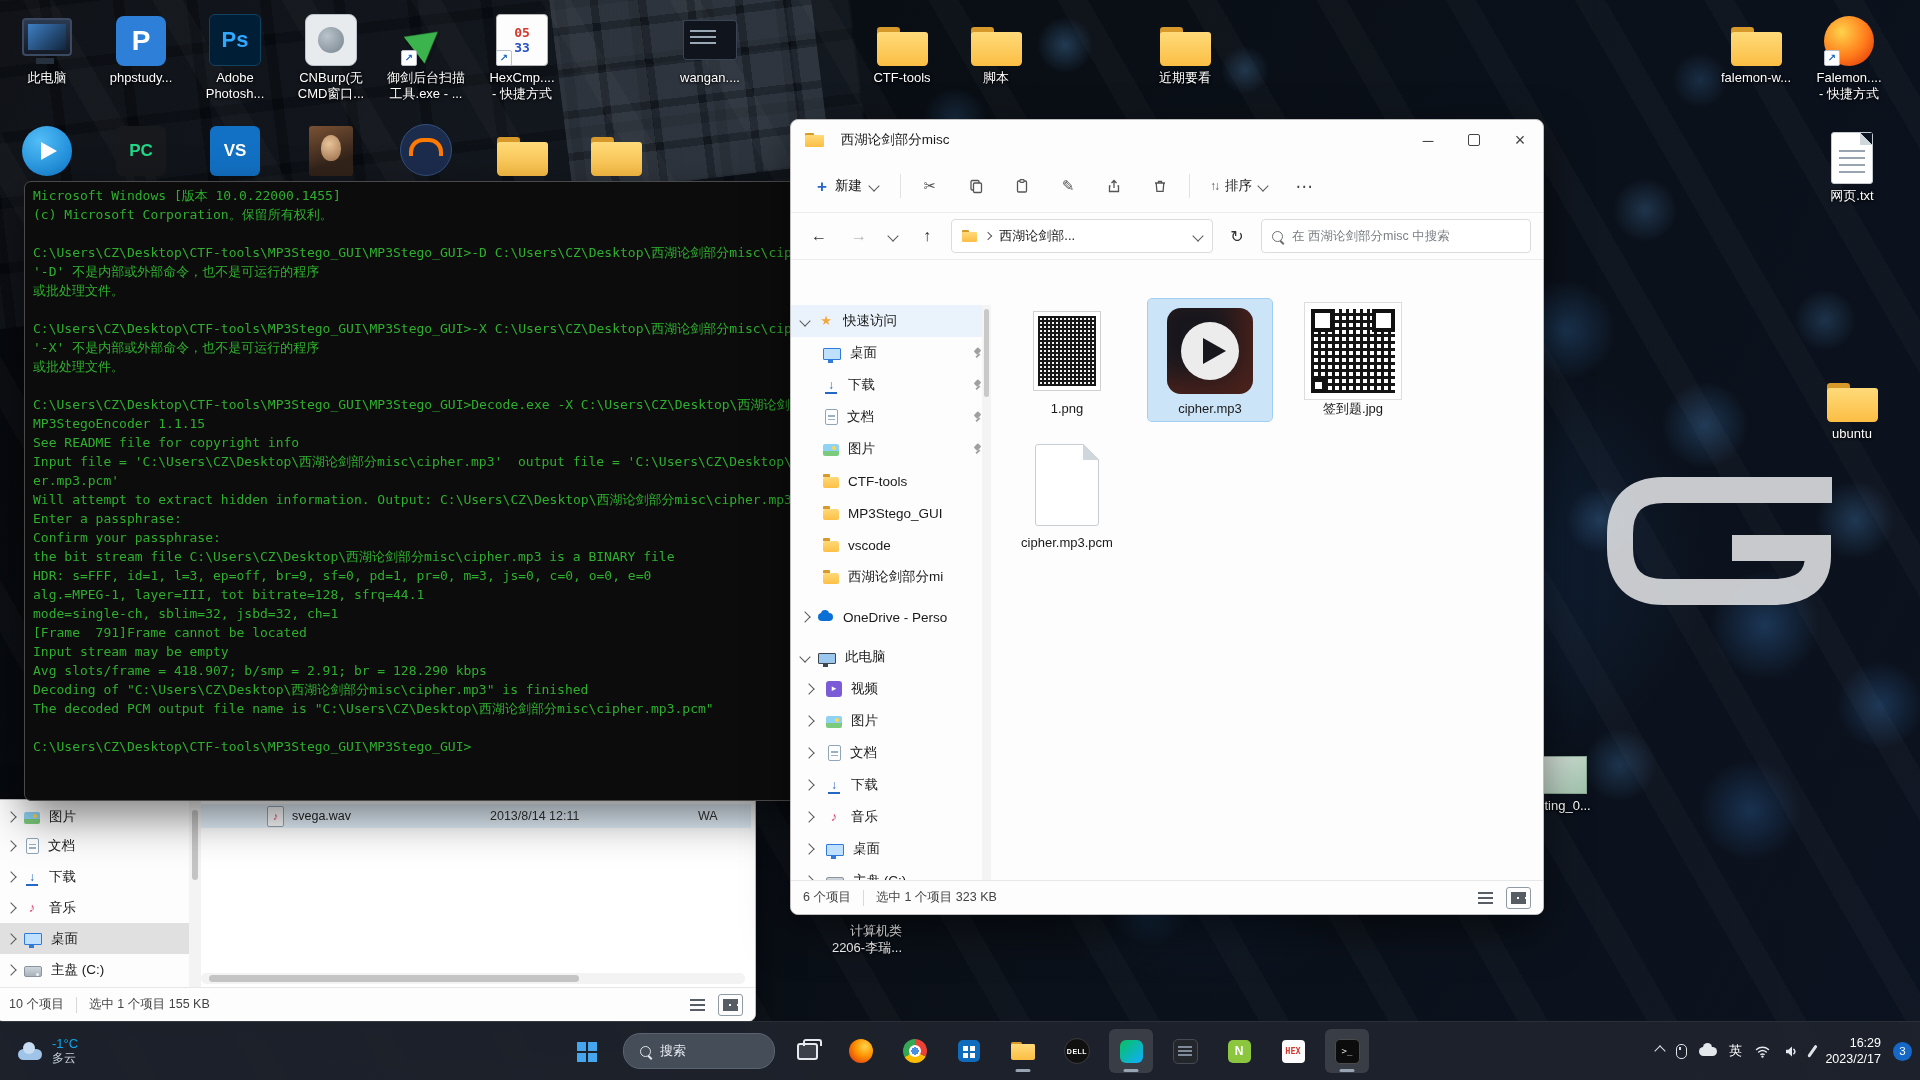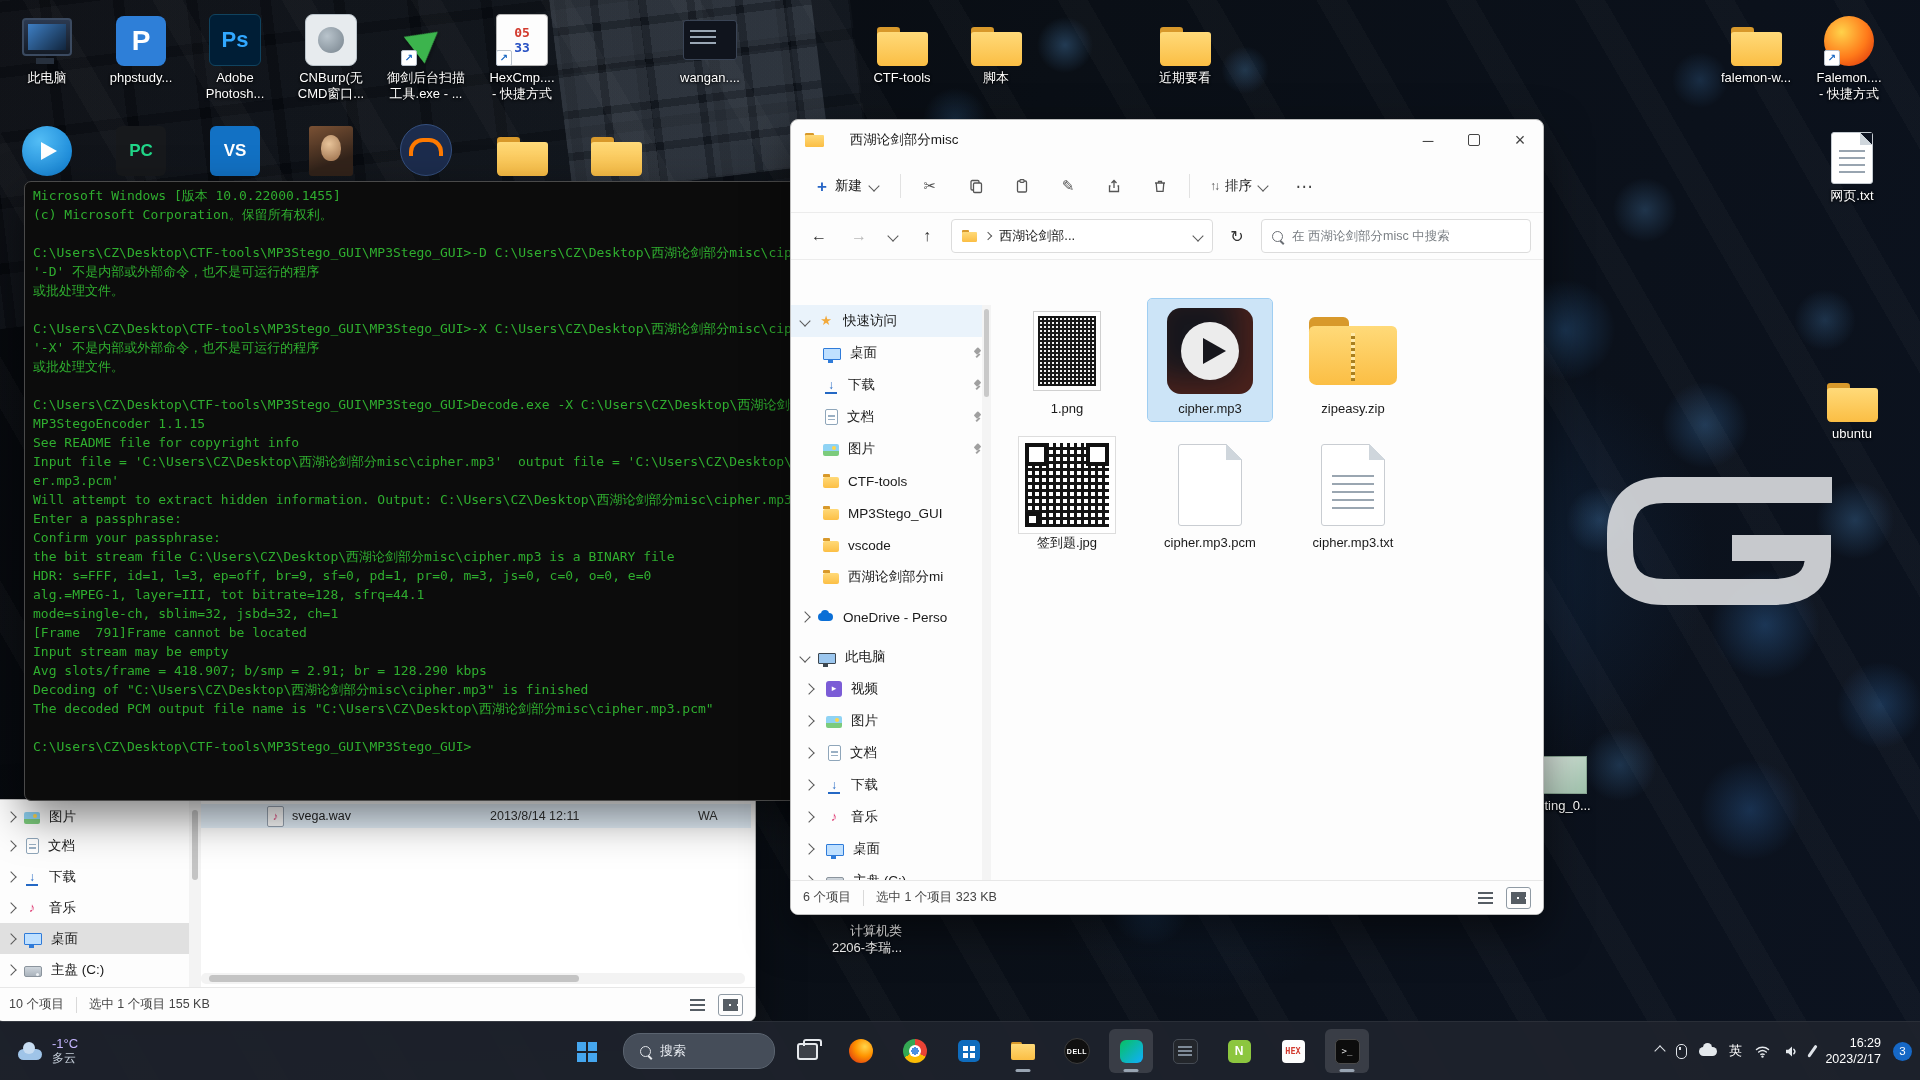--- a/index.html
+++ b/index.html
@@ -115,21 +115,21 @@
   .st-div{width:1px;height:16px;background:#d9d9d9;margin:0 12px;}
   .view-btns{margin-left:auto;display:flex;align-items:center;gap:8px;}
   .vb{padding:4px;border-radius:3px;border:1px solid transparent;display:flex;}
   .vb.active{border-color:#8f9aa4;}
   .ic-lines{width:15px;height:12px;background:repeating-linear-gradient(0deg,#565d64 0 2px,transparent 2px 5px);}
   .ic-grid{width:15px;height:12px;background:
     repeating-linear-gradient(90deg,#565d64 0 6px,transparent 6px 8px),
     repeating-linear-gradient(0deg,#565d64 0 5px,transparent 5px 7px);}
   
   .ex-front{left:790px;top:119px;width:752px;height:794px;z-index:4;}
-  .ex-titlebar{height:40px;display:flex;align-items:center;padding-left:14px;gap:26px;}
+  .ex-titlebar{height:40px;display:flex;align-items:center;padding-left:14px;gap:17px;}
   .ex-title{font-size:13.5px;color:#1a1a1a;}
   .win-ctrls{margin-left:auto;display:flex;height:40px;}
   .wc{width:46px;display:flex;align-items:center;justify-content:center;color:#444;font-size:15px;}
   .maxbox{width:10px;height:10px;border:1.3px solid #444;border-radius:2px;}
   .ex-toolbar{height:52px;display:flex;align-items:center;gap:12px;padding:0 16px;border-bottom:1px solid #ececec;}
   .tb-new{display:flex;align-items:center;gap:8px;font-size:13.5px;color:#1a1a1a;padding:6px 10px;border-radius:4px;}
   .plus{color:#2866c6;font-size:17px;font-weight:bold;line-height:1;}
   .tbi{width:34px;height:34px;display:flex;align-items:center;justify-content:center;border-radius:4px;color:#555;font-size:15px;}
   .tb-sort{display:flex;align-items:center;gap:7px;font-size:13.5px;color:#1a1a1a;padding:6px 8px;}
   .sort-ar{font-size:12px;color:#555;letter-spacing:-2px;}
@@ -214,21 +214,21 @@
   .bx-hscroll{position:absolute;left:204px;right:10px;bottom:37px;height:11px;background:#f3f3f3;border-radius:5px;}
   .bx-hscroll .thumb{position:absolute;left:8px;top:2px;width:370px;height:7px;border-radius:4px;background:#c4c4c4;}
   
   .taskbar{position:absolute;left:0;right:0;bottom:0;height:58px;z-index:10;background:rgba(30,35,44,.92);
     border-top:1px solid rgba(255,255,255,.06);}
   .tb-weather{position:absolute;left:10px;top:0;height:100%;display:flex;align-items:center;gap:8px;padding:0 8px;}
   .tw-icon{width:26px;height:18px;position:relative;}
   .tw-icon::before{content:"";position:absolute;left:0;bottom:0;width:24px;height:11px;border-radius:8px;background:#9fc4e8;}
   .tw-icon::after{content:"";position:absolute;left:5px;top:0;width:12px;height:12px;border-radius:50%;background:#c8ddf2;}
   .tw-col{display:flex;flex-direction:column;line-height:15px;}
-  .tw-temp{font-size:13px;color:#c4b5fd;}
+  .tw-temp{font-size:13px;color:#0ea5e9;}
   .tw-cond{font-size:12px;color:#c4cdd8;}
   .tb-center{position:absolute;left:569px;top:0;height:100%;display:flex;align-items:center;gap:10px;}
   .tb-btn{width:44px;height:44px;border-radius:6px;display:flex;align-items:center;justify-content:center;position:relative;flex:none;}
   .tb-btn.hl{background:rgba(255,255,255,.13);}
   .tb-ind{position:absolute;bottom:1px;left:50%;transform:translateX(-50%);width:15px;height:3px;border-radius:2px;background:#98a4b2;}
   .tbw{width:9px;height:9px;background:#45a6ee;box-shadow:11px 0 #45a6ee,0 11px #45a6ee,11px 11px #45a6ee;margin:-10px 10px 0 -10px;}
   .tb-search{height:34px;border-radius:17px;background:#454d59;border:1px solid #5a636f;display:flex;align-items:center;gap:9px;
     padding:0 16px;width:118px;flex:none;}
   .tb-search-label{font-size:13px;color:#e9edf2;}
   .tv-ic{width:17px;height:13px;border:2px solid #e6e9ed;border-radius:3px;background:rgba(255,255,255,.14);position:relative;}
@@ -688,46 +688,32 @@
           <div class="fi-name">1.png</div>
         </div>
         <div class="file-item selected">
           <div class="fi-icon">
               <span class="audio-ic"></span>
             </div>
           <div class="fi-name">cipher.mp3</div>
         </div>
         <div class="file-item">
           <div class="fi-icon">
-              <span class="icn-folder" style="font-size:26px;position:relative">
-                <span class="zipline"></span>
-              </span>
-            </div>
-          <div class="fi-name">zipeasy.zip</div>
-        </div>
-        <div class="file-item">
-          <div class="fi-icon">
               <span class="qr-ic">
                 <span class="qr-in" style="display:block"></span>
                 <span class="qr-bl"></span>
               </span>
             </div>
           <div class="fi-name">签到题.jpg</div>
         </div>
         <div class="file-item">
           <div class="fi-icon">
               <span class="doc-ic"></span>
             </div>
           <div class="fi-name">cipher.mp3.pcm</div>
-        </div>
-        <div class="file-item">
-          <div class="fi-icon">
-              <span class="doc-ic lines"></span>
-            </div>
-          <div class="fi-name">cipher.mp3.txt</div>
         </div>
       </div>
     </div>
     <div class="ex-status">
       <span>6 个项目</span>
       <span class="st-div"></span>
       <span>选中 1 个项目 323 KB</span>
       <span class="view-btns">
         <span class="vb">
             <span class="ic-lines"></span>

